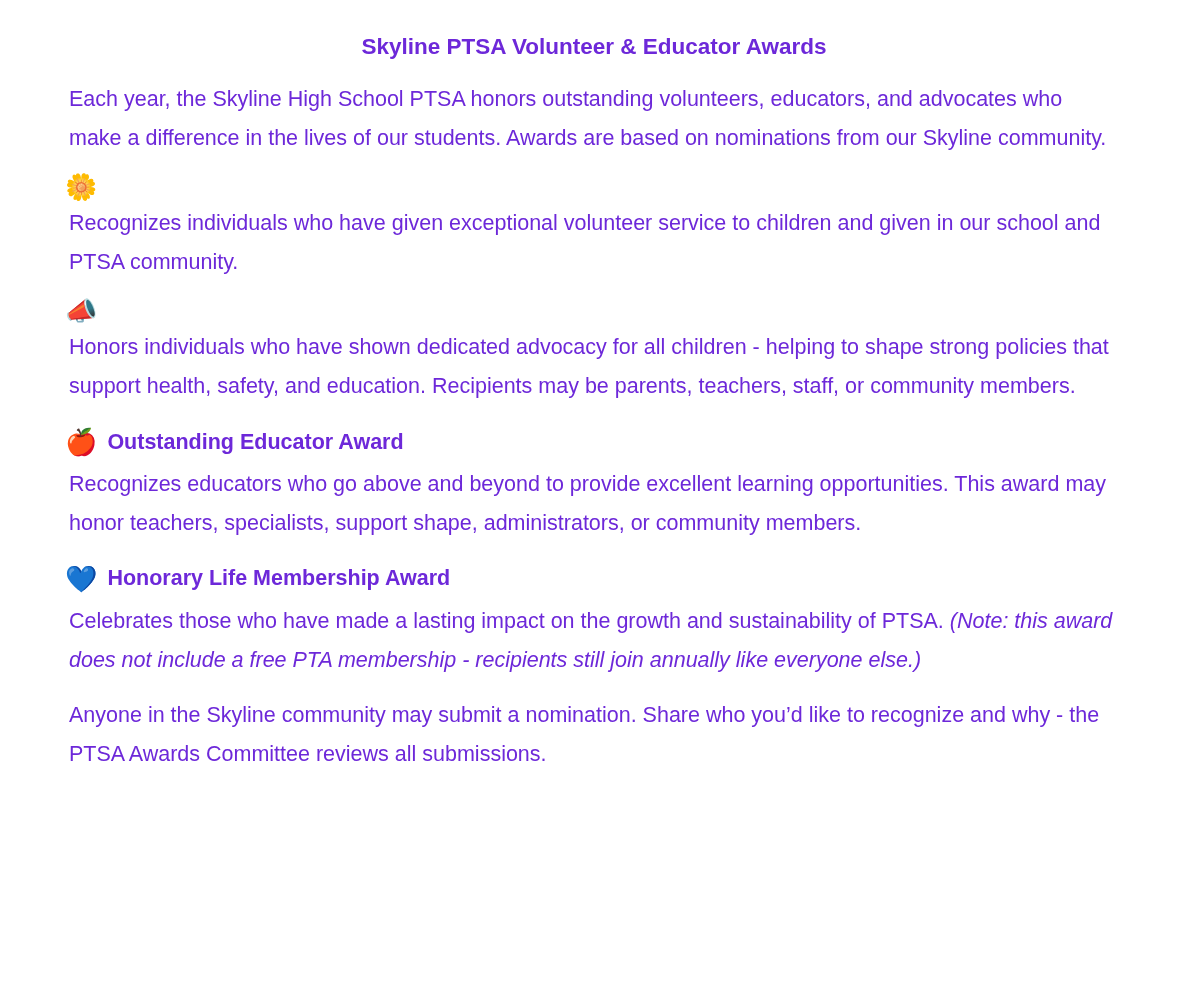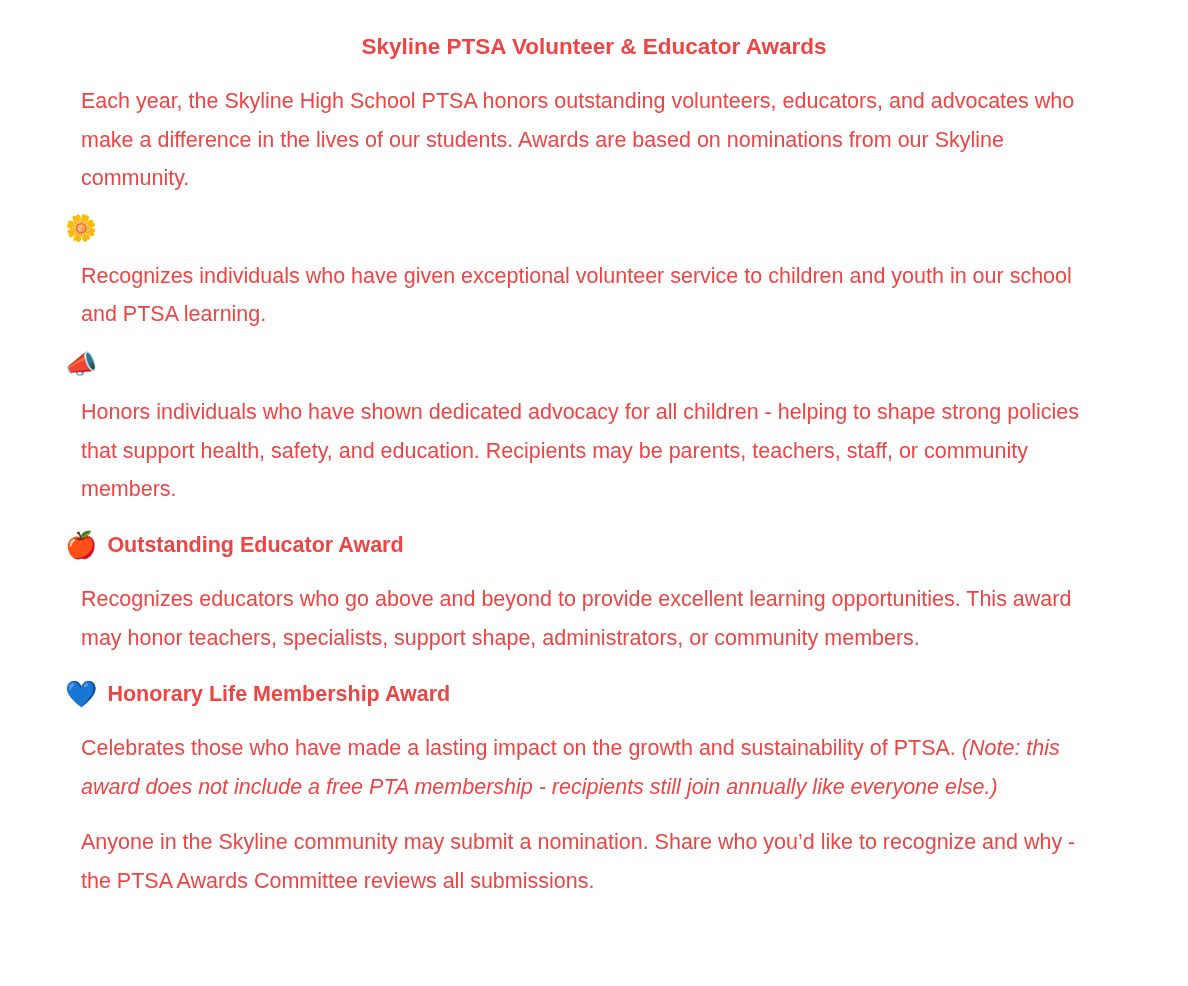--- a/index.html
+++ b/index.html
@@ -7,34 +7,34 @@
     padding: 0;
     background: #ffffff;
   }
   .page {
     width: 1188px;
     height: 986px;
     box-sizing: border-box;
     background: #ffffff;
     padding: 28px 65px 20px 65px;
     font-family: "Liberation Sans", sans-serif;
-    color: #ef4444;
+    color: #6d28d9;
     overflow: hidden;
   }
   .doc-title {
     font-size: 22.5px;
     font-weight: 700;
     text-align: center;
     line-height: 38px;
     margin: 0 0 14px 0;
   }
   .para {
     font-size: 21.5px;
     line-height: 38.6px;
-    margin: 16px;
+    margin: 4px;
     max-width: 1052px;
   }
   .section {
     margin-top: 17px;
   }
   .section-heading {
     font-size: 21.5px;
     font-weight: 700;
     line-height: 38.6px;
     margin: 0;
@@ -58,21 +58,21 @@
 <div class="page">
 
   <h1 class="doc-title">Skyline PTSA Volunteer &amp; Educator Awards</h1>
 
   <p class="para">Each year, the Skyline High School PTSA honors outstanding volunteers, educators, and advocates who make a difference in the lives of our students. Awards are based on nominations from our Skyline community.</p>
 
   <div class="section">
     <h2 class="section-heading">
       <span class="emoji">🌼</span>
     </h2>
-    <p class="para">Recognizes individuals who have given exceptional volunteer service to children and youth in our school and PTSA learning.</p>
+    <p class="para">Recognizes individuals who have given exceptional volunteer service to children and given in our school and PTSA community.</p>
   </div>
 
   <div class="section">
     <h2 class="section-heading">
       <span class="emoji">📣</span>
     </h2>
     <p class="para">Honors individuals who have shown dedicated advocacy for all children - helping to shape strong policies that support health, safety, and education. Recipients may be parents, teachers, staff, or community members.</p>
   </div>
 
   <div class="section">

